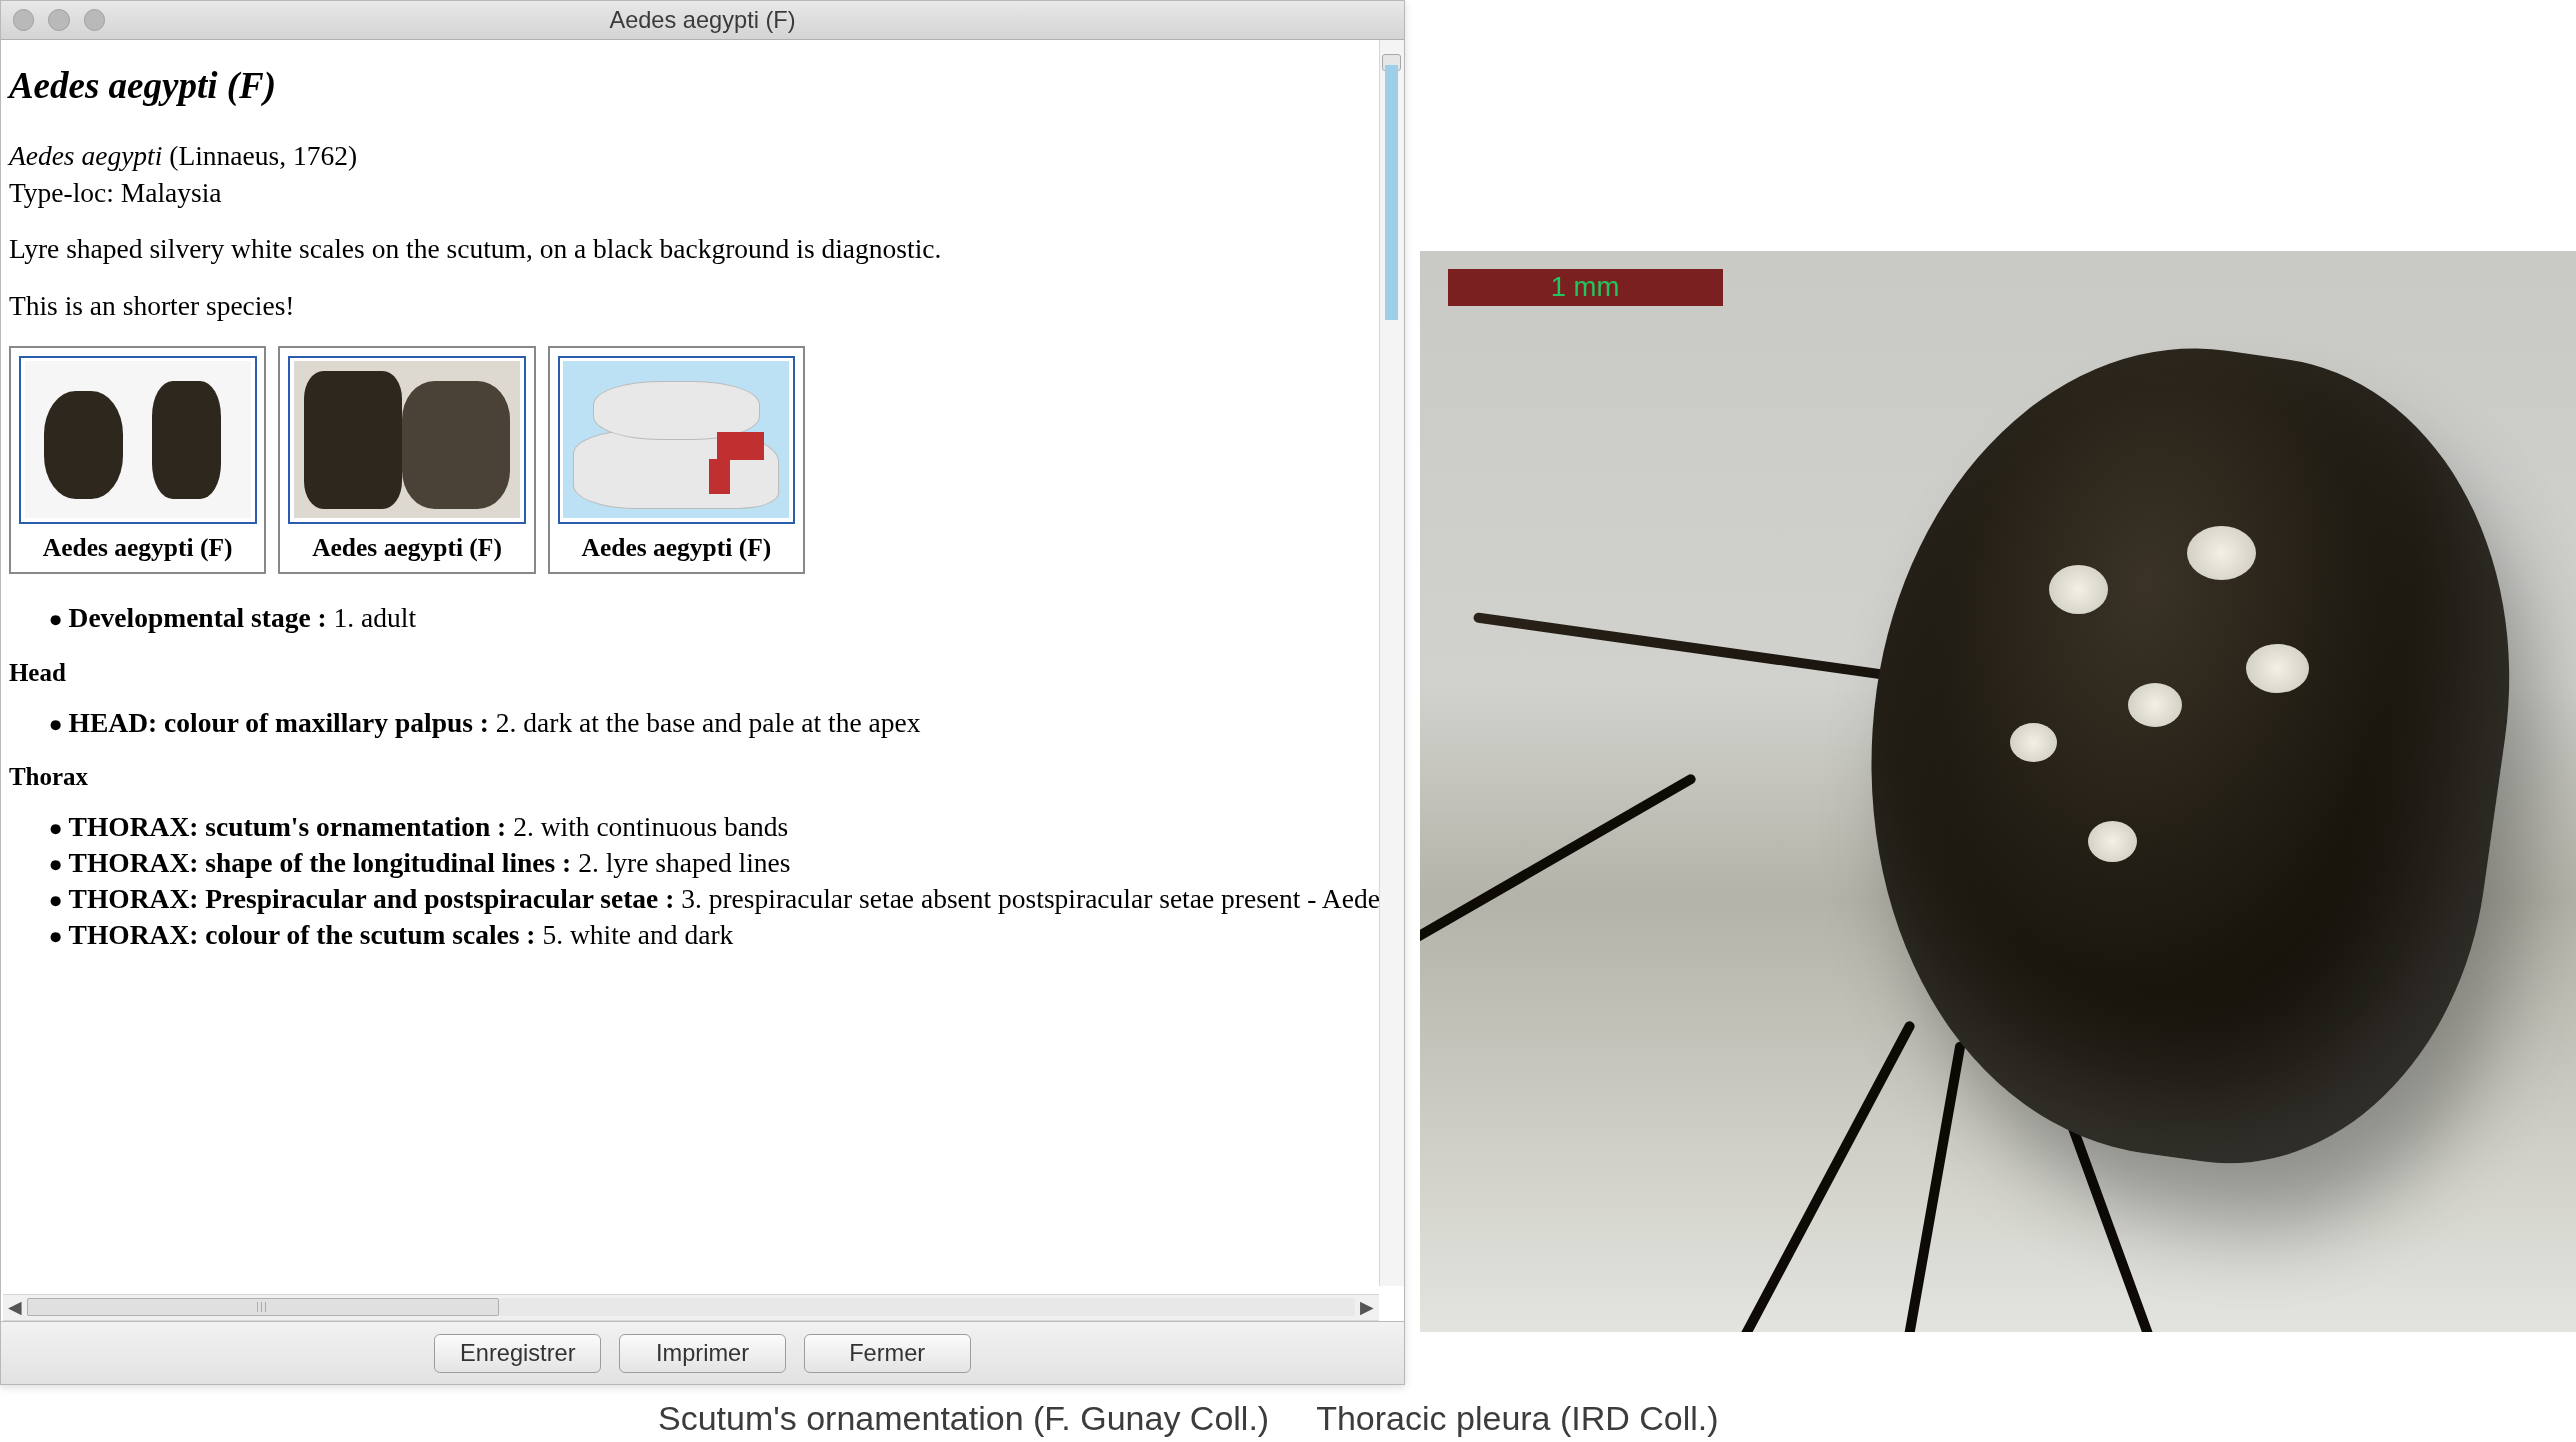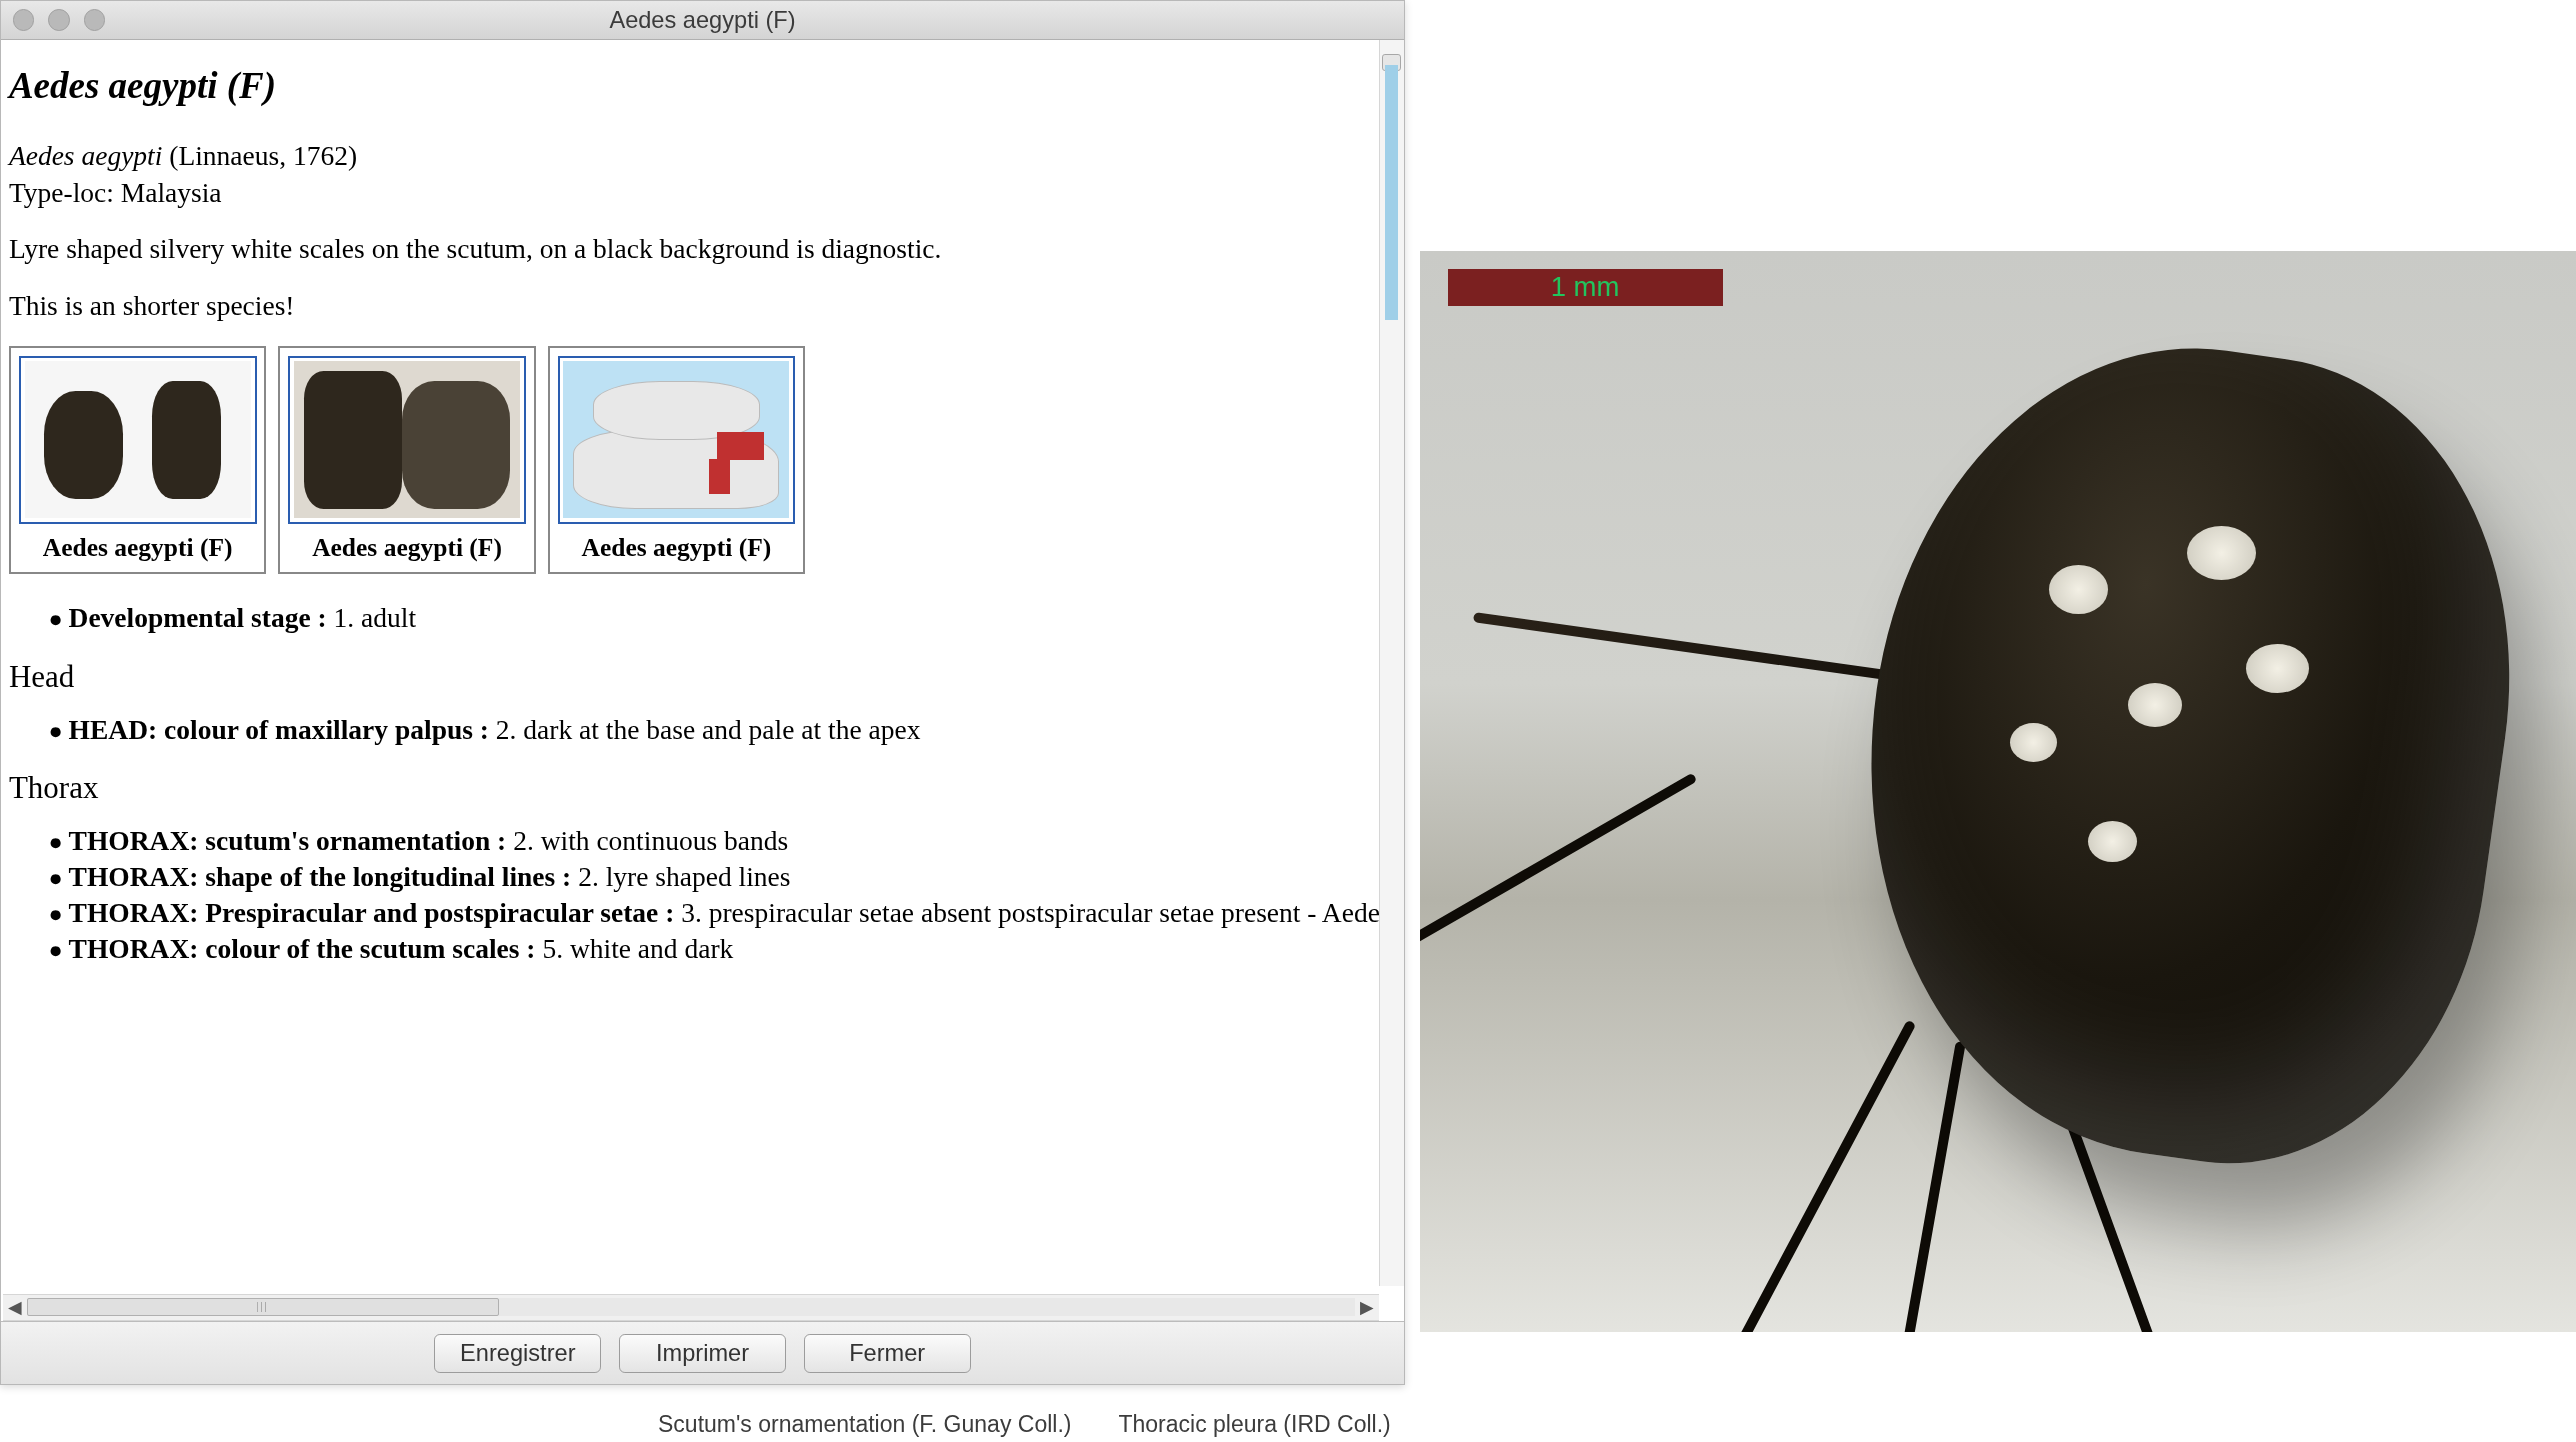--- a/index.html
+++ b/index.html
@@ -186,21 +186,21 @@
       position: relative;
       overflow:hidden;
     }
     .thumb-caption {
       font-weight: bold;
       margin-top: 7.9px;
       font-size: 25.5px;
     }
     .bullet-line { margin: 2.9px 0 2.9px 67px; text-indent: -27.5px; }
     .bullet-dot::before { content: "● "; font-size: 23.6px; }
-    .section-head { font-weight: normal; margin: 23.6px 0 17.7px 0; font-size: 31px; }
+    .section-head { font-weight: bold; margin: 23.6px 0 17.7px 0; font-size: 25px; }
     .char-label { font-weight: bold; }
     
     .right-photo {
       position: absolute;
       left: 1420px;
       top: 251px;
       width: 1159px;
       height: 1081px;
       background: linear-gradient(to bottom, #c9cac6 0%, #d1d2cd 40%, #b4b3a9 60%, #e4e4df 100%);
       overflow:hidden;
@@ -241,21 +241,21 @@
       border-radius:4.9px;
     }
     .caption-row {
       position: absolute;
       left: 658px;
       bottom: 3.9px;
       width: 1916px;
       display: flex;
       gap: 47px;
       font-family: "Lucida Grande","Segoe UI",Arial,sans-serif;
-      font-size: 23px;
+      font-size: 34px;
       color: #3c3c3c;
     }
     
     .map-land{position:absolute;background:#e8e8e8;border:1px solid #bbb;}
     .map-sea{position:absolute;inset:0;background:#bde1f4;}
     .map-highlight{position:absolute;background:#c03030;}
     
     .ph-dark{position:absolute;background:#2e271d;}
     .ph-light{position:absolute;background:#f6f6f6;}
   </style>

